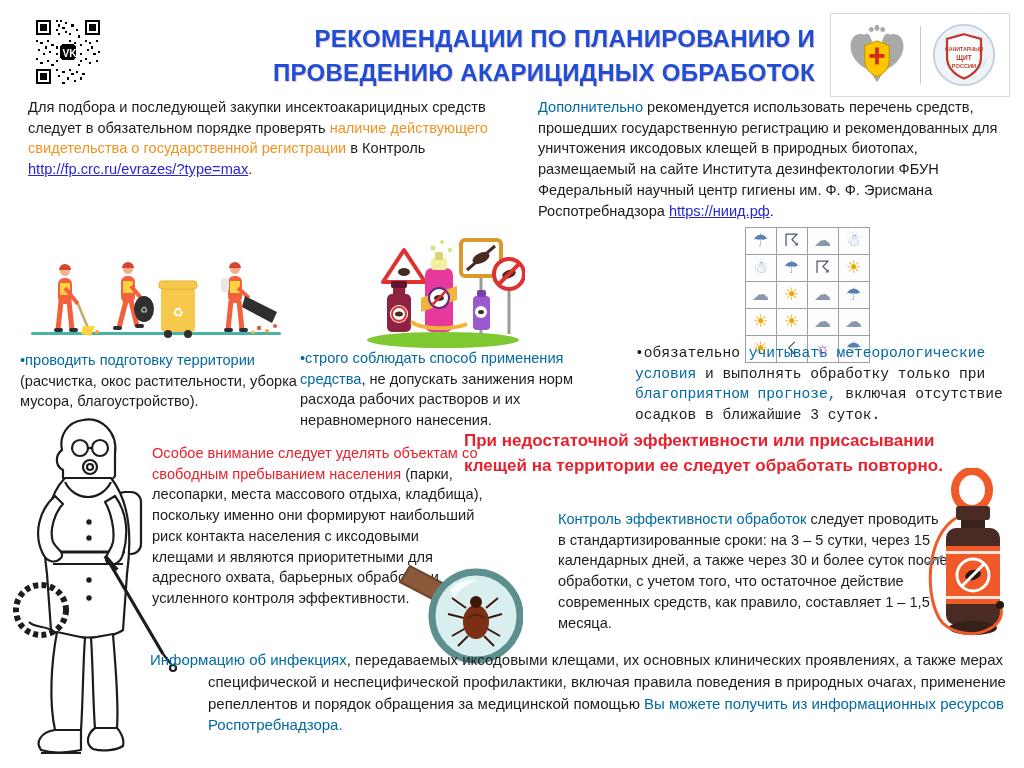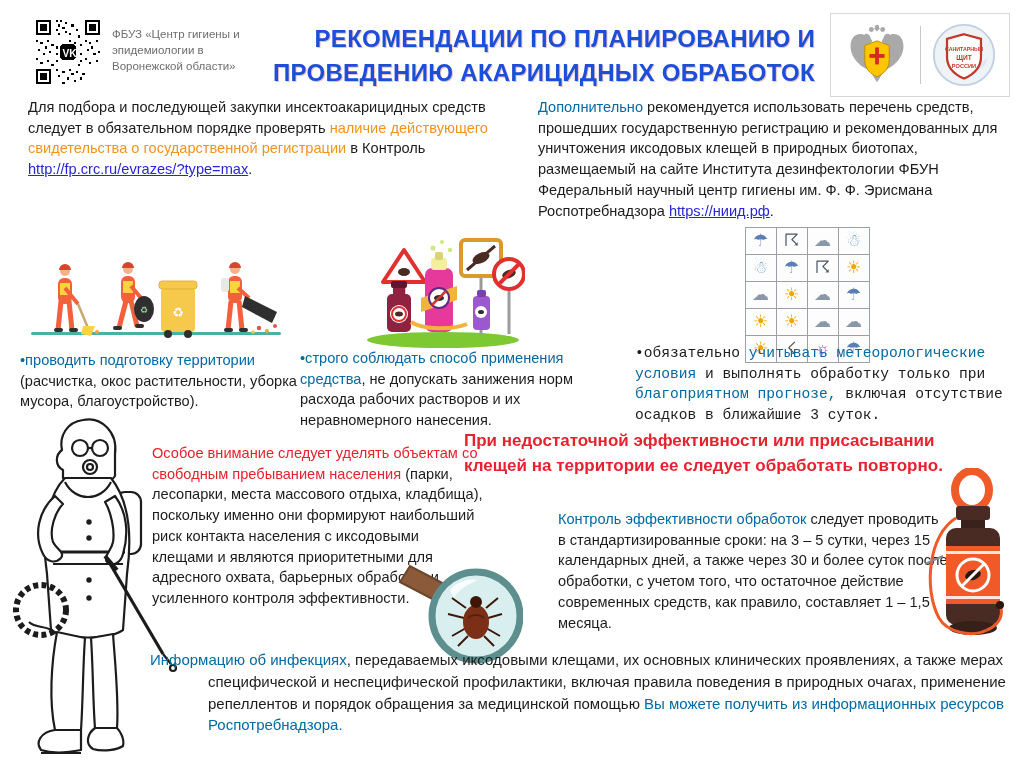--- a/index.html
+++ b/index.html
@@ -42,25 +42,20 @@
         <rect x="1" y="23" width="5" height="5" fill="#fff"></rect>
       <rect x="2" y="2" width="3" height="3"></rect>
         <rect x="24" y="2" width="3" height="3"></rect>
         <rect x="2" y="24" width="3" height="3"></rect>
       <path d="M9,0h1v1h-1z M11,0h1v1h-1z M13,1h1v1h-1z M10,2h1v1h-1z M12,3h1v1h-1z M9,4h1v1h-1z M13,5h1v1h-1z M10,6h1v1h-1z M16,2h1v1h-1z M18,4h1v1h-1z M15,6h1v1h-1z M19,7h1v1h-1z M0,9h1v1h-1z M2,10h1v1h-1z M5,9h1v1h-1z M7,11h1v1h-1z M4,12h1v1h-1z M1,13h1v1h-1z M6,14h1v1h-1z M3,15h1v1h-1z M0,17h1v1h-1z M5,18h1v1h-1z M2,19h1v1h-1z M7,20h1v1h-1z M22,9h1v1h-1z M24,10h1v1h-1z M27,9h1v1h-1z M25,12h1v1h-1z M23,13h1v1h-1z M28,14h1v1h-1z M26,15h1v1h-1z M22,17h1v1h-1z M27,18h1v1h-1z M24,19h1v1h-1z M9,22h1v1h-1z M12,23h1v1h-1z M15,22h1v1h-1z M18,23h1v1h-1z M21,24h1v1h-1z M10,25h1v1h-1z M14,26h1v1h-1z M17,27h1v1h-1z M20,26h1v1h-1z M12,28h1v1h-1z M16,24h1v1h-1z M19,20h1v1h-1z M15,9h1v1h-1z M17,10h1v1h-1z M20,11h1v1h-1z M9,15h1v1h-1z M20,15h1v1h-1z M9,18h1v1h-1z M20,18h1v1h-1z M9,12h1v1h-1z"></path>
       <rect x="11" y="11" width="7" height="7" rx="1"></rect>
       <text x="12" y="16.6" font-size="4.6" fill="#fff" font-family="Liberation Sans,sans-serif" font-weight="bold">VK</text>
     </g>
   </svg>
 
-  <div class="abs org-name" style="left:112px;top:26px;width:165px;">
-    <div>ФБУЗ «Центр гигиены и</div>
-    <div>эпидемиологии в</div>
-    <div>Воронежской области»</div>
-  </div>
 
   <div class="abs title" style="left:250px;top:22px;width:565px;">
     <div>РЕКОМЕНДАЦИИ ПО ПЛАНИРОВАНИЮ И</div>
     <div>ПРОВЕДЕНИЮ АКАРИЦИДНЫХ ОБРАБОТОК</div>
   </div>
 
   <div class="abs logo-box" style="left:830px;top:13px;width:178px;height:82px;">
     <svg width="66" height="66" viewBox="0 0 70 70">
       <g fill="#a9a9a9">
         <path d="M35,3 l3,4 l-3,3 l-3,-3 z"></path>

